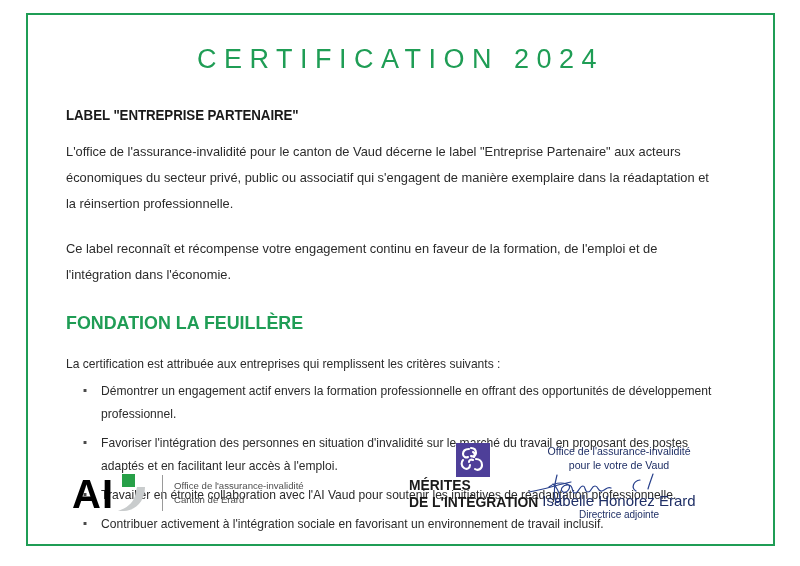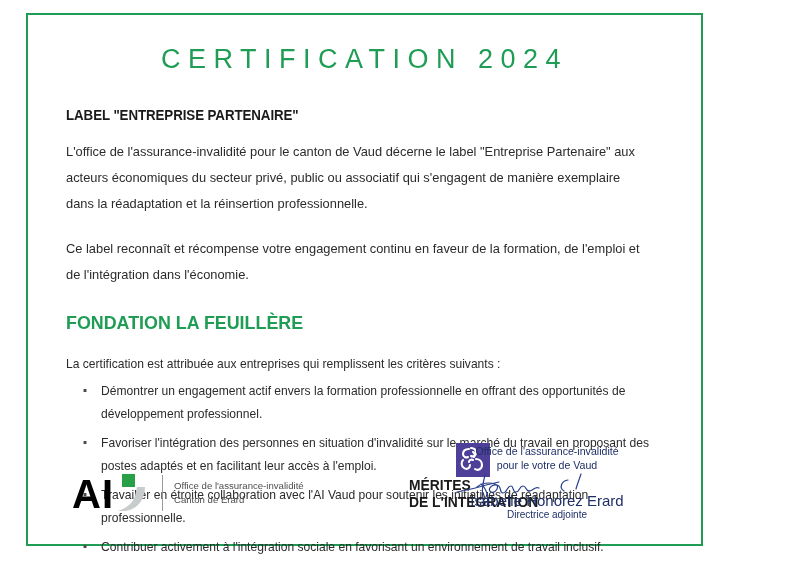--- a/index.html
+++ b/index.html
@@ -14,21 +14,21 @@
     font-family: "Liberation Sans", sans-serif;
     overflow: hidden;
     position: relative;
   }
 
   
   .certificate {
     position: absolute;
     left: 26px;
     top: 13px;
-    width: 677px;
+    width: 749px;
     height: 533px;
     border: 2px solid #1f9d55;
     box-sizing: border-box;
     background: #ffffff;
   }
   .inner {
     position: absolute;
     left: 0; top: 0; right: 0; bottom: 0;
     padding: 0;
   }

